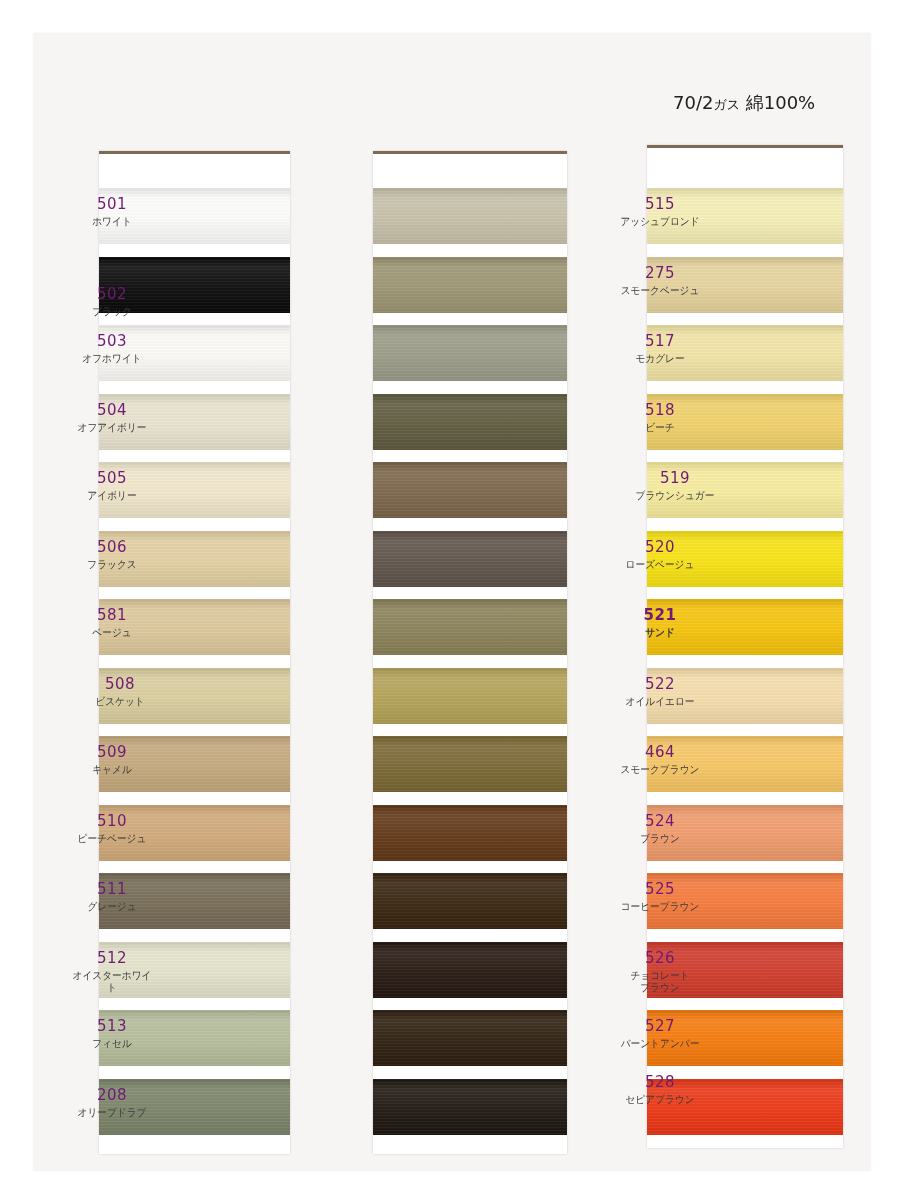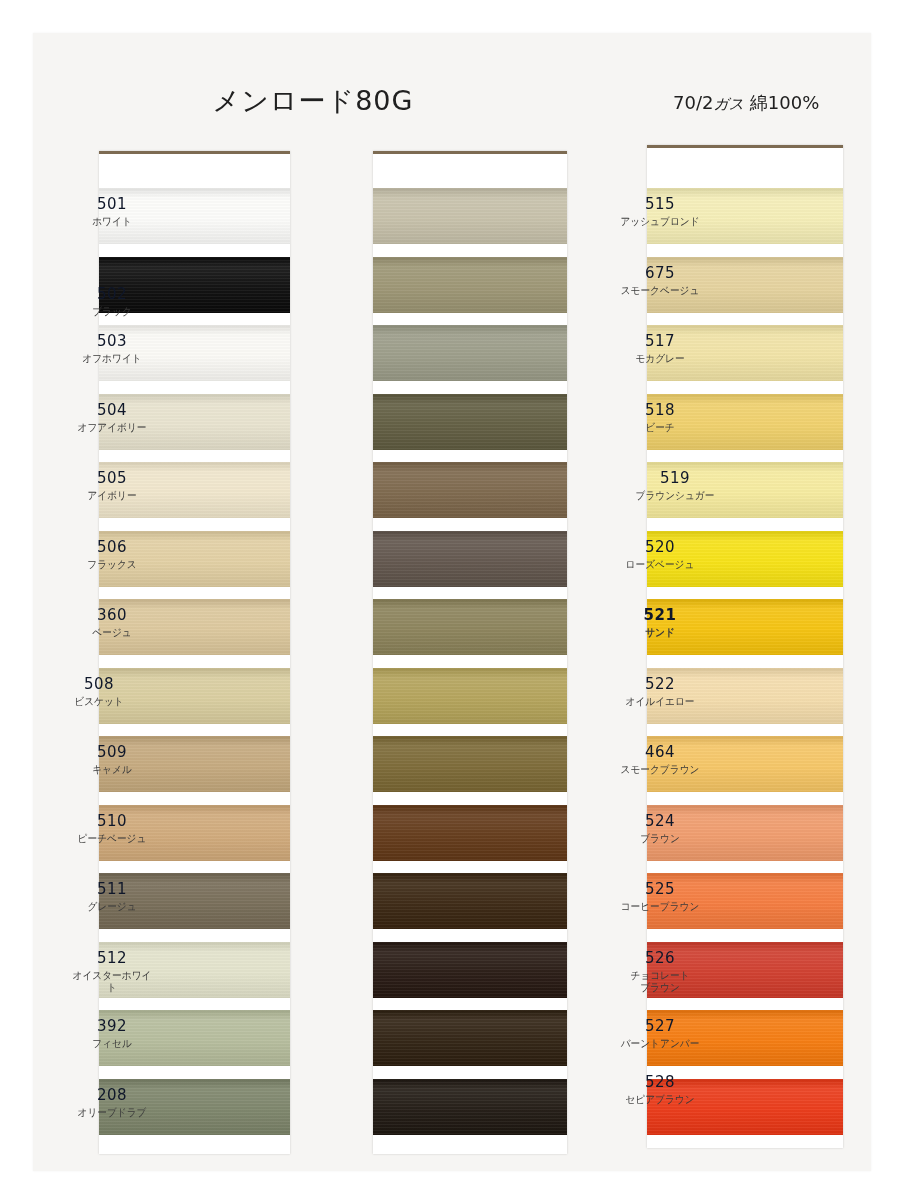--- a/index.html
+++ b/index.html
@@ -26,21 +26,21 @@
     font-family:"DejaVu Sans","Liberation Sans",sans-serif;
     white-space:nowrap;
   }
   .subtitle{
     position:absolute;left:640px;top:58px;width:230px;
     text-align:left;
     font-size:18px;color:#202020;
     font-family:"DejaVu Sans","Liberation Sans",sans-serif;
     white-space:nowrap;
   }
-  .subtitle .small{font-size:15px;font-style:italic;}
+  .subtitle .small{font-size:13px;}
 
   
   .colnum{
     position:absolute;top:119px;
     width:30px;height:30px;line-height:28px;text-align:center;
     font-size:15px;color:#5d5d5d;
     border:1px solid #9a9a9a;border-radius:50%;
     font-family:"DejaVu Sans","Liberation Sans",sans-serif;
   }
 
@@ -78,35 +78,34 @@
   }
 
   
   .label{
     position:absolute;text-align:center;
     font-family:"DejaVu Sans","Liberation Sans",sans-serif;
     color:#262626;
   }
   .label .code{
     display:block;font-size:15px;letter-spacing:0.5px;line-height:17px;
-    color:#0f172a;
+    color:#701a75;
   }
   .label .name{
     display:block;font-size:10.5px;line-height:12px;margin-top:2px;
     color:#3a3a3a;white-space:pre-line;
     transform:scaleX(0.92);
   }
 </style>
 </head>
 <body>
 
 <div class="page">
   <div class="card">
 
-    <div class="title">メンロード80G</div>
 
     <div class="subtitle">
       <span>70/2</span><span class="small">ガス</span><span> 綿100%</span>
     </div>
 
     <div class="colnum" style="left:172px;">①</div>
     <div class="colnum" style="left:443px;">②</div>
     <div class="colnum" style="left:717px;">③</div>
 
     <div class="column" id="col-0" style="left:66px;top:118px;width:191px;height:1000px;">
@@ -183,59 +182,59 @@
         </div>
         <div class="label" style="left: 31px; width: 96px; top: 437px;">
           <span class="code">505</span>
           <span class="name">アイボリー</span>
         </div>
         <div class="label" style="left: 31px; width: 96px; top: 505.5px;">
           <span class="code">506</span>
           <span class="name">フラックス</span>
         </div>
         <div class="label" style="left: 31px; width: 96px; top: 574px;">
-          <span class="code">360</span>
+          <span class="code">581</span>
           <span class="name">ベージュ</span>
         </div>
-        <div class="label" style="left: 18px; width: 96px; top: 642.5px;">
+        <div class="label" style="left: 39px; width: 96px; top: 642.5px;">
           <span class="code">508</span>
           <span class="name">ビスケット</span>
         </div>
         <div class="label" style="left: 31px; width: 96px; top: 711px;">
           <span class="code">509</span>
           <span class="name">キャメル</span>
         </div>
         <div class="label" style="left: 31px; width: 96px; top: 779.5px;">
           <span class="code">510</span>
           <span class="name">ピーチベージュ</span>
         </div>
         <div class="label" style="left: 31px; width: 96px; top: 848px;">
           <span class="code">511</span>
           <span class="name">グレージュ</span>
         </div>
         <div class="label" style="left: 31px; width: 96px; top: 916.5px;">
           <span class="code">512</span>
           <span class="name">オイスターホワイト</span>
         </div>
         <div class="label" style="left: 31px; width: 96px; top: 985px;">
-          <span class="code">392</span>
+          <span class="code">513</span>
           <span class="name">フィセル</span>
         </div>
         <div class="label" style="left: 31px; width: 96px; top: 1053.5px;">
           <span class="code">208</span>
           <span class="name">オリーブドラブ</span>
         </div>
       </div>
     <div id="labels-1">
         <div class="label" style="left: 579px; width: 96px; top: 163px;">
           <span class="code">515</span>
           <span class="name">アッシュブロンド</span>
         </div>
         <div class="label" style="left: 579px; width: 96px; top: 231.5px;">
-          <span class="code">675</span>
+          <span class="code">275</span>
           <span class="name">スモークベージュ</span>
         </div>
         <div class="label" style="left: 579px; width: 96px; top: 300px;">
           <span class="code">517</span>
           <span class="name">モカグレー</span>
         </div>
         <div class="label" style="left: 579px; width: 96px; top: 368.5px;">
           <span class="code">518</span>
           <span class="name">ビーチ</span>
         </div>

